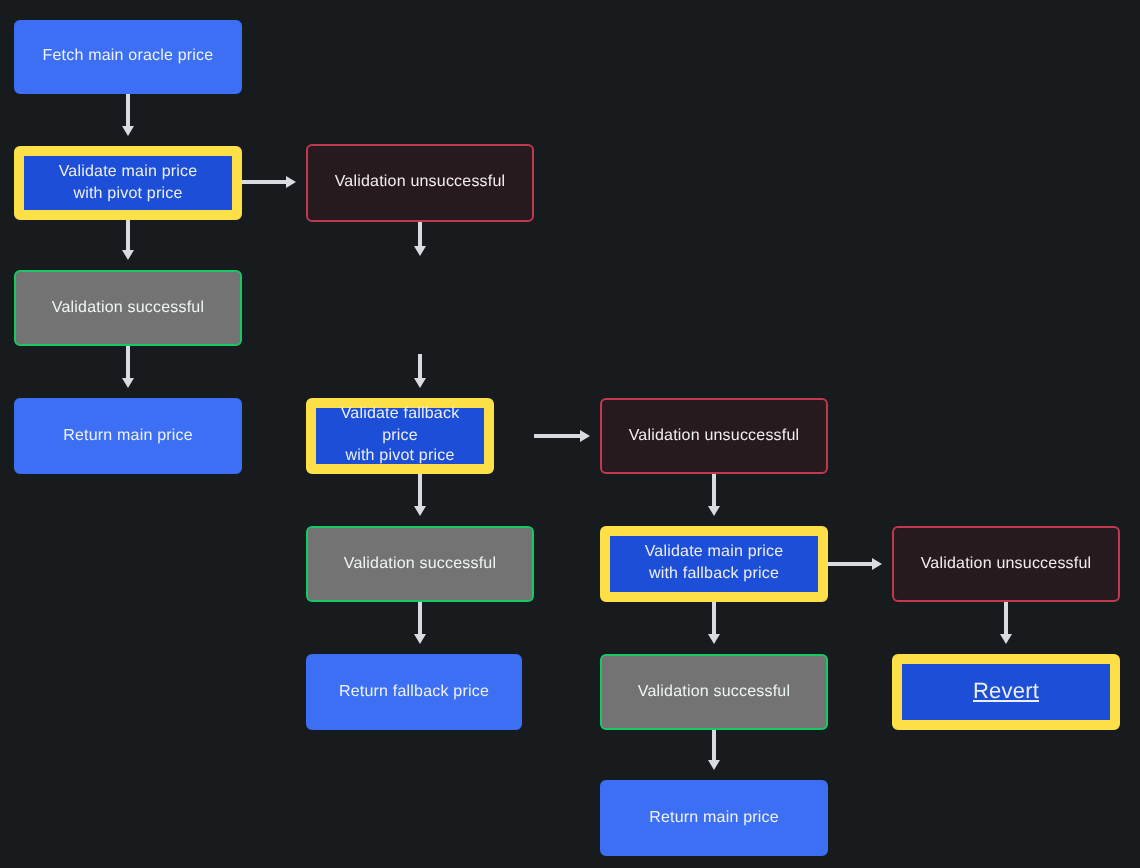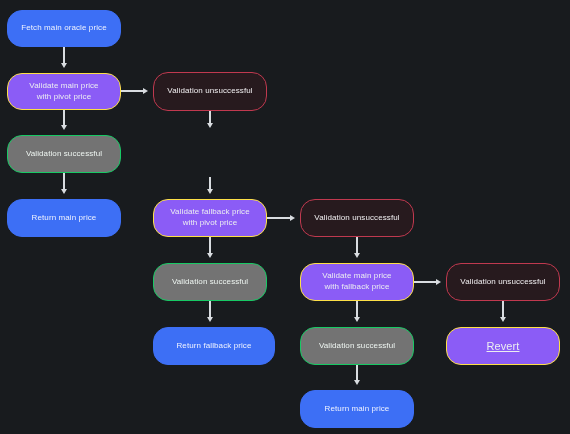--- a/index.html
+++ b/index.html
@@ -15,36 +15,36 @@
     overflow: hidden;
     font-family: "Liberation Sans", sans-serif;
   }
   .node {
     position: absolute;
     box-sizing: border-box;
     display: flex;
     align-items: center;
     justify-content: center;
     text-align: center;
-    border-radius: 15px;
+    border-radius: 3px;
     line-height: 1.35;
     color: #f2f4f6;
     white-space: pre-line;
     letter-spacing: 0.1px;
     padding: 2px 4px;
   }
   
   .n-blue {
     background: #3d6ff5;
     border: 1px solid #3d6ff5;
     color: #eef2ff;
   }
   .n-gray {
-    background: #8b5cf6;
-    border: 1px solid #fde047;
+    background: #1d4ed8;
+    border: 5px solid #fde047;
     color: #eceef1;
   }
   .n-red {
     background: #271a1e;
     border: 1.5px solid #c0394f;
     color: #f0eef0;
   }
   .n-green {
     background: #737373;
     border: 1.5px solid #17c964;
@@ -107,24 +107,24 @@
     <div class="edge edge-v" style="left: 356.25px; top: 365px; height: 16px;"></div>
     <div class="arrowhead ah-down" style="left: 353.5px; top: 380px;"></div>
     <div class="edge edge-v" style="left: 502.25px; top: 301px; height: 17px;"></div>
     <div class="arrowhead ah-down" style="left: 499.5px; top: 317px;"></div>
     <div class="node n-blue fs-sm" style="left: 7px; top: 10px; width: 114px; height: 37px;">Fetch main oracle price</div>
     <div class="node n-gray fs-sm" style="left: 7px; top: 73px; width: 114px; height: 37px;">Validate main price
 with pivot price</div>
     <div class="node n-green fs-sm" style="left: 7px; top: 135px; width: 114px; height: 38px;">Validation successful</div>
     <div class="node n-blue fs-sm" style="left: 7px; top: 199px; width: 114px; height: 38px;">Return main price</div>
     <div class="node n-red fs-sm" style="left: 153px; top: 72px; width: 114px; height: 39px;">Validation unsuccessful</div>
-    <div class="node n-gray fs-sm" style="left: 153px; top: 199px; width: 114px; height: 38px;">Validate fallback price
+    <div class="node n-gray fs-sm" style="left: 153px; top: 199px; width: 94px; height: 38px;">Validate fallback price
 with pivot price</div>
     <div class="node n-green fs-sm" style="left: 153px; top: 263px; width: 114px; height: 38px;">Validation successful</div>
-    <div class="node n-blue fs-sm" style="left: 153px; top: 327px; width: 122px; height: 38px;">Return fallback price</div>
+    <div class="node n-blue fs-sm" style="left: 153px; top: 327px; width: 108px; height: 38px;">Return fallback price</div>
     <div class="node n-red fs-sm" style="left: 300px; top: 199px; width: 114px; height: 38px;">Validation unsuccessful</div>
     <div class="node n-gray fs-sm" style="left: 300px; top: 263px; width: 114px; height: 38px;">Validate main price
 with fallback price</div>
     <div class="node n-green fs-sm" style="left: 300px; top: 327px; width: 114px; height: 38px;">Validation successful</div>
     <div class="node n-blue fs-sm" style="left: 300px; top: 390px; width: 114px; height: 38px;">Return main price</div>
     <div class="node n-red fs-sm" style="left: 446px; top: 263px; width: 114px; height: 38px;">Validation unsuccessful</div>
     <div class="node n-gray fs-md" style="left: 446px; top: 327px; width: 114px; height: 38px; text-decoration: underline;">Revert</div>
   </div>
 
 </body></html>

